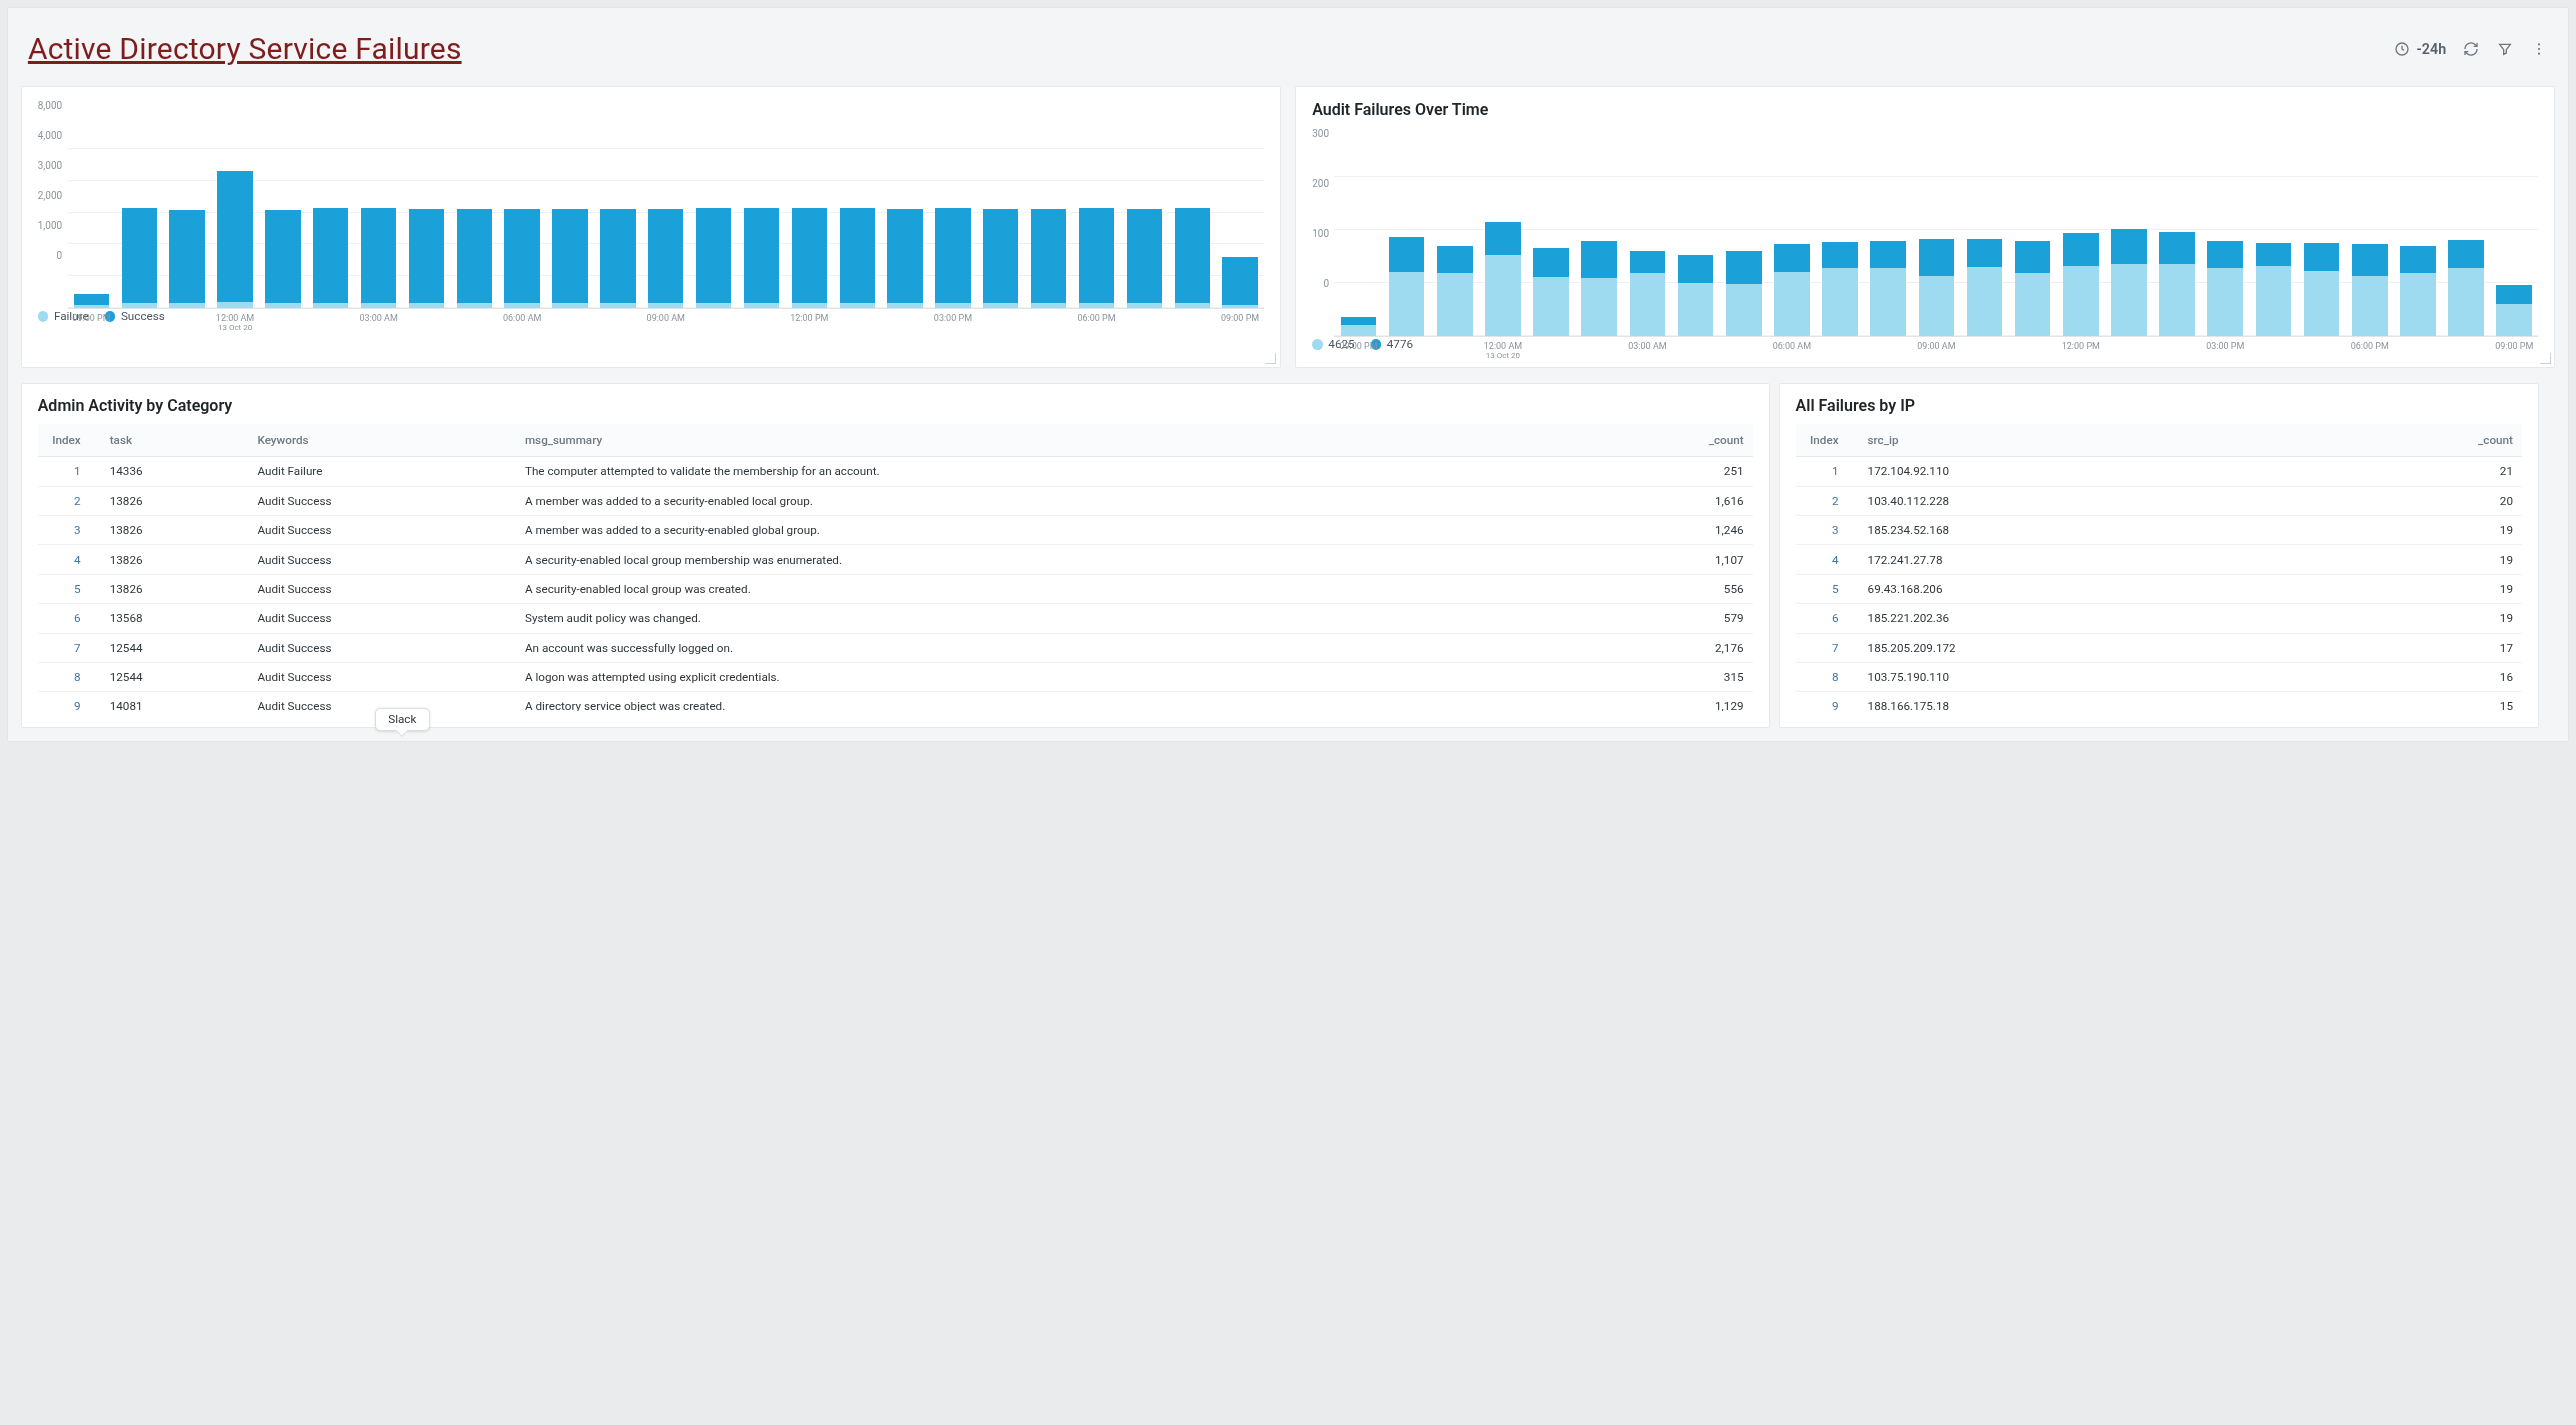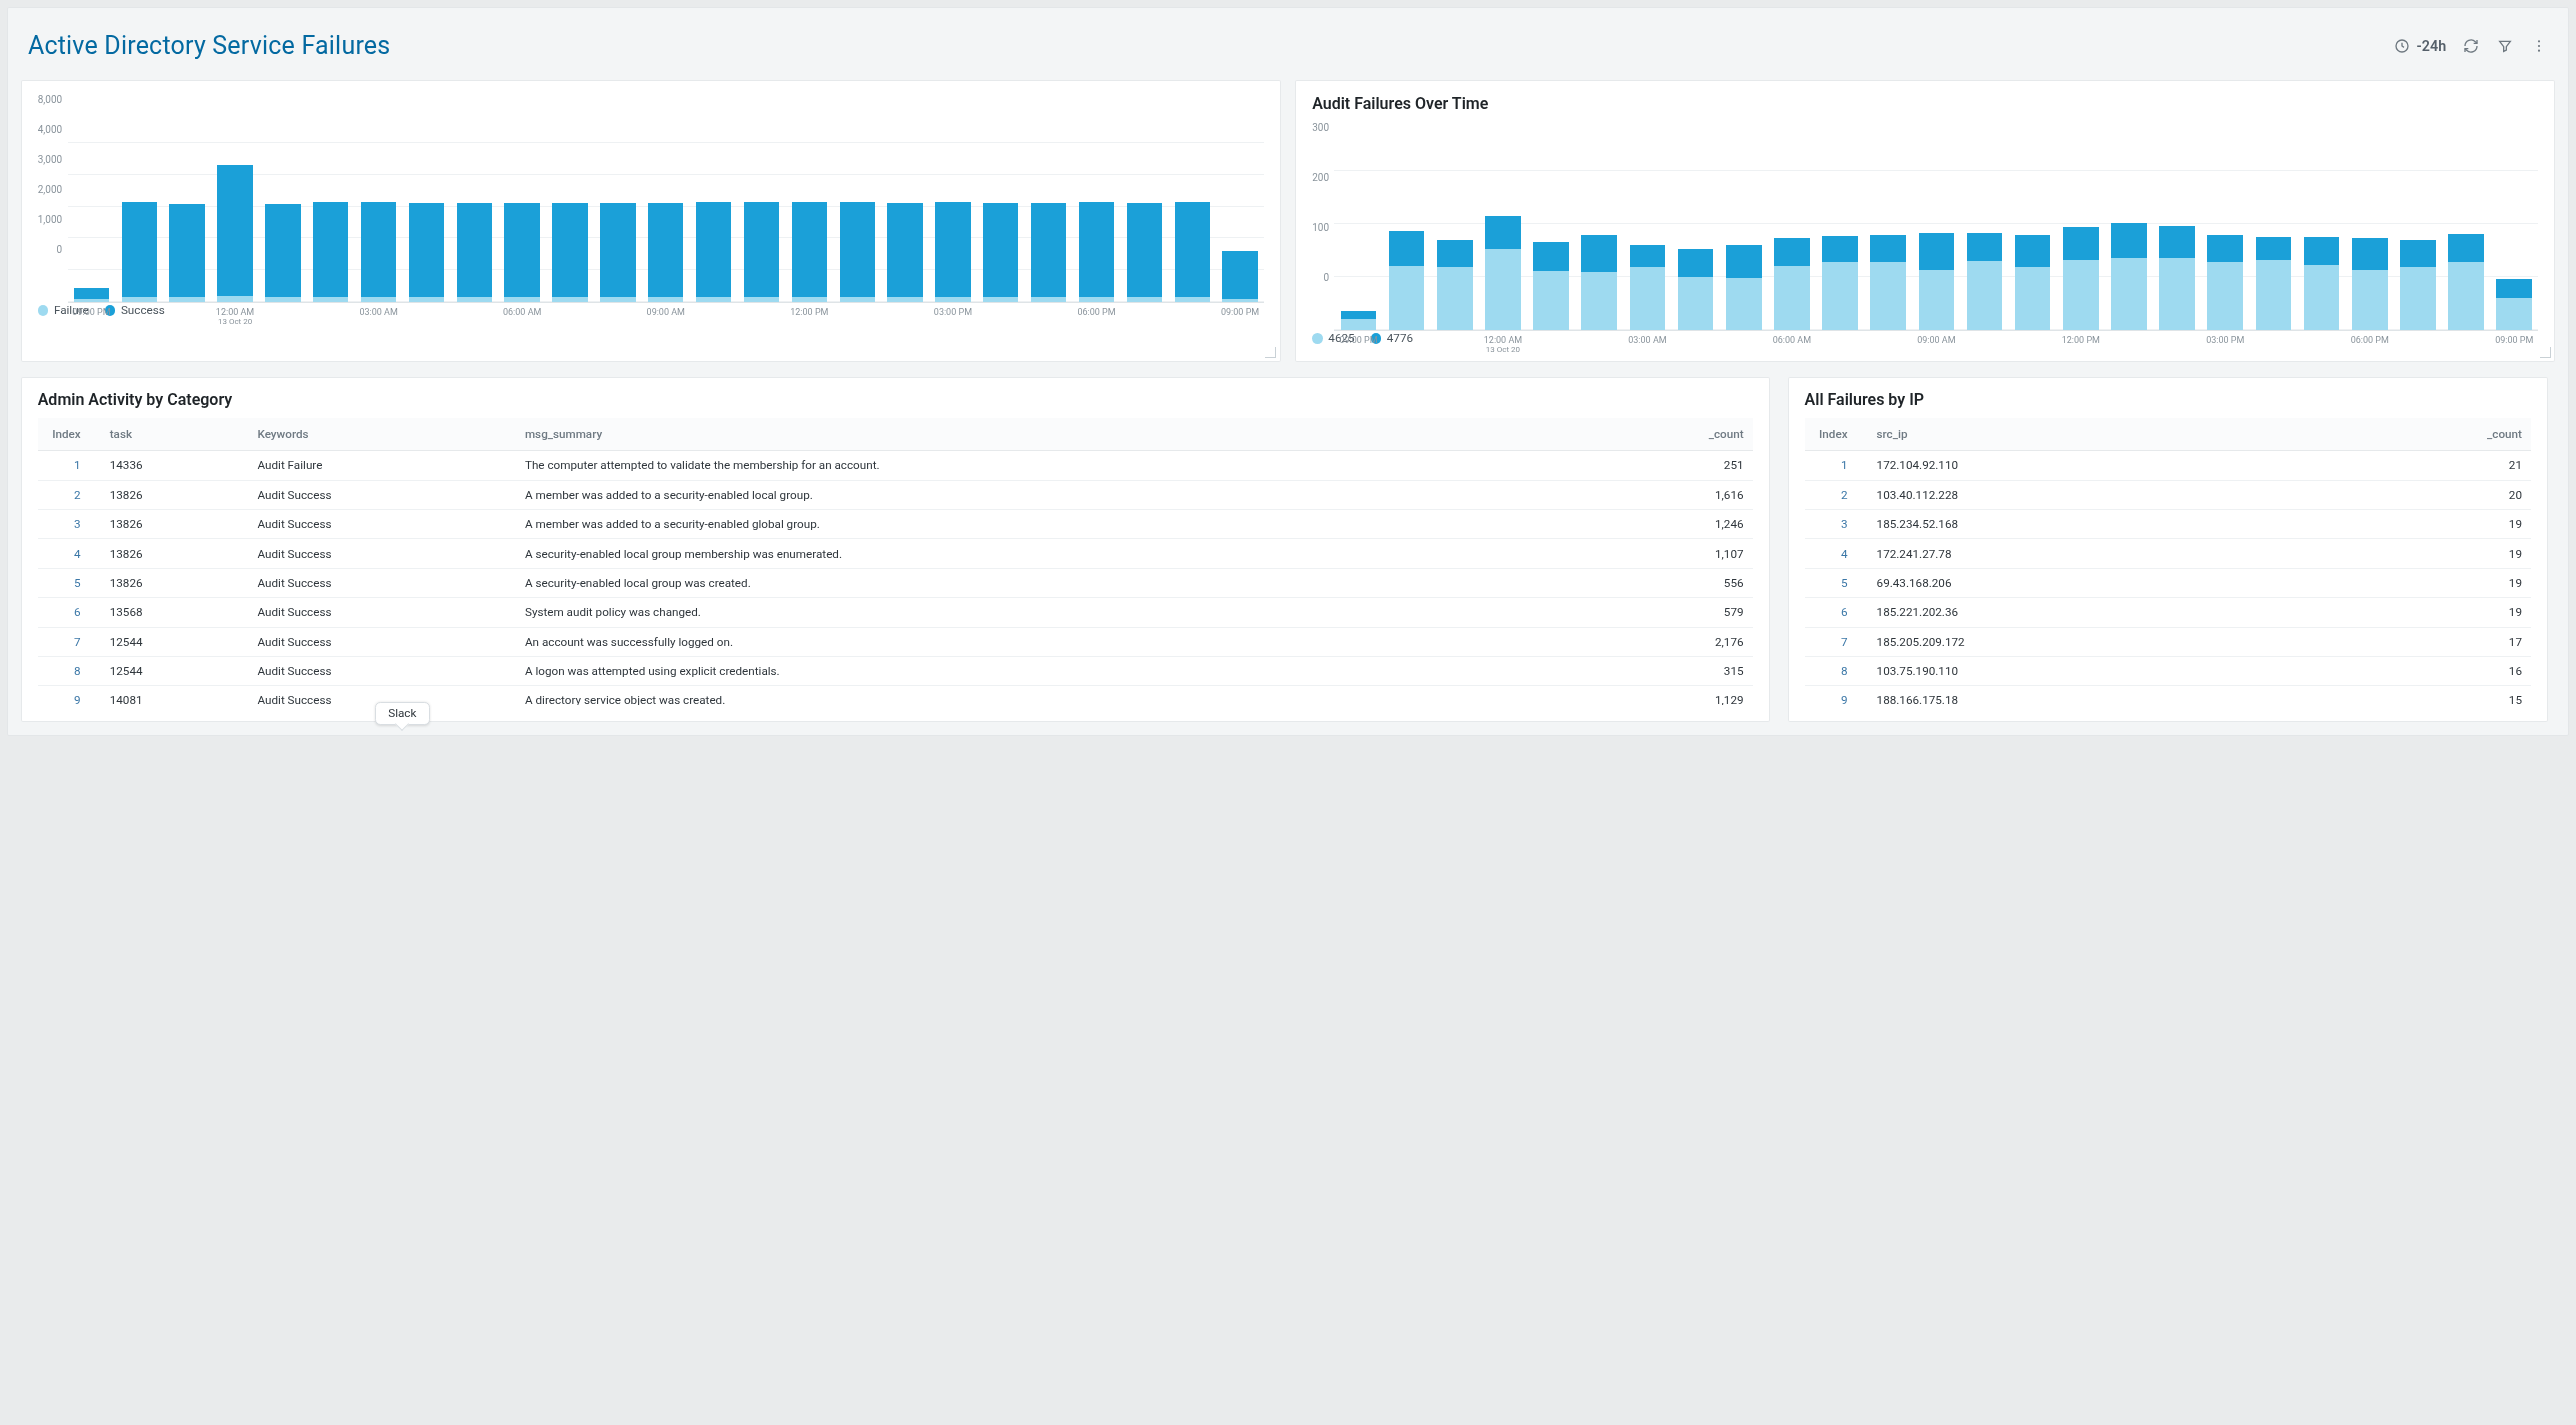--- a/index.html
+++ b/index.html
@@ -21,24 +21,25 @@
     padding: 12.5px;
     position: relative;
   }
   .page-header {
     display: flex;
     align-items: center;
     justify-content: space-between;
     padding: 10.8px 7.2px 20px 7.2px;
   }
   .page-title {
-    font-size: 25px;
+    font-size: 30px;
     font-weight: 400;
-    color: #0369a1;
+    color: #7f1d1d;
     letter-spacing: 0.2px;
+    text-decoration: underline;
   }
   .header-actions {
     display: flex;
     align-items: center;
     gap: 16px;
     color: #6e7880;
   }
   .header-actions .time { display: flex; align-items: center; gap: 5.4px; font-weight: 600; color: #55606a; font-size:14.3px;}
   .icon-btn { width: 18px; height: 18px; display:inline-flex; align-items:center; justify-content:center; cursor:pointer; color:#6e7880;}
   .icon-btn svg { width:16px; height:16px; }
@@ -92,21 +93,21 @@
   .sw.a { background:#9edaf0;}
   .sw.b { background:#1ba0d8;}
   .resize-handle {
     position:absolute; right:3.6px; bottom:3.6px; width:10.8px; height:10.8px;
     border-right:1.8px solid #c9d1d6; border-bottom:1.8px solid #c9d1d6;
   }
 
   .row2 {
     display:grid;
     grid-template-columns: 69% 30%;
-    gap: 18px;
+    gap: 9px;
     margin-top:14.3px;
   }
   table.data { width:100%; border-collapse:collapse; font-size:11.7px;}
   table.data th {
     text-align:left; font-weight:500; color:#6f7a83; padding:9px 9px; border-bottom:0.9px solid #e6e9eb; background:#fafbfc;
   }
   table.data td {
     padding:7.2px 9px; border-bottom:0.9px solid #eef1f3; color:#2f363c;
   }
   table.data th.right, table.data td.right { text-align:right; }

